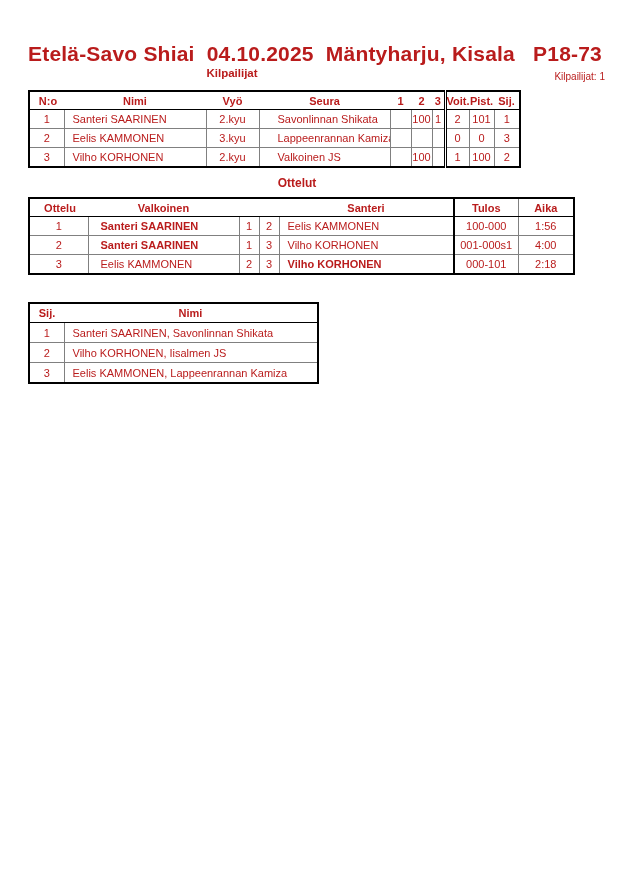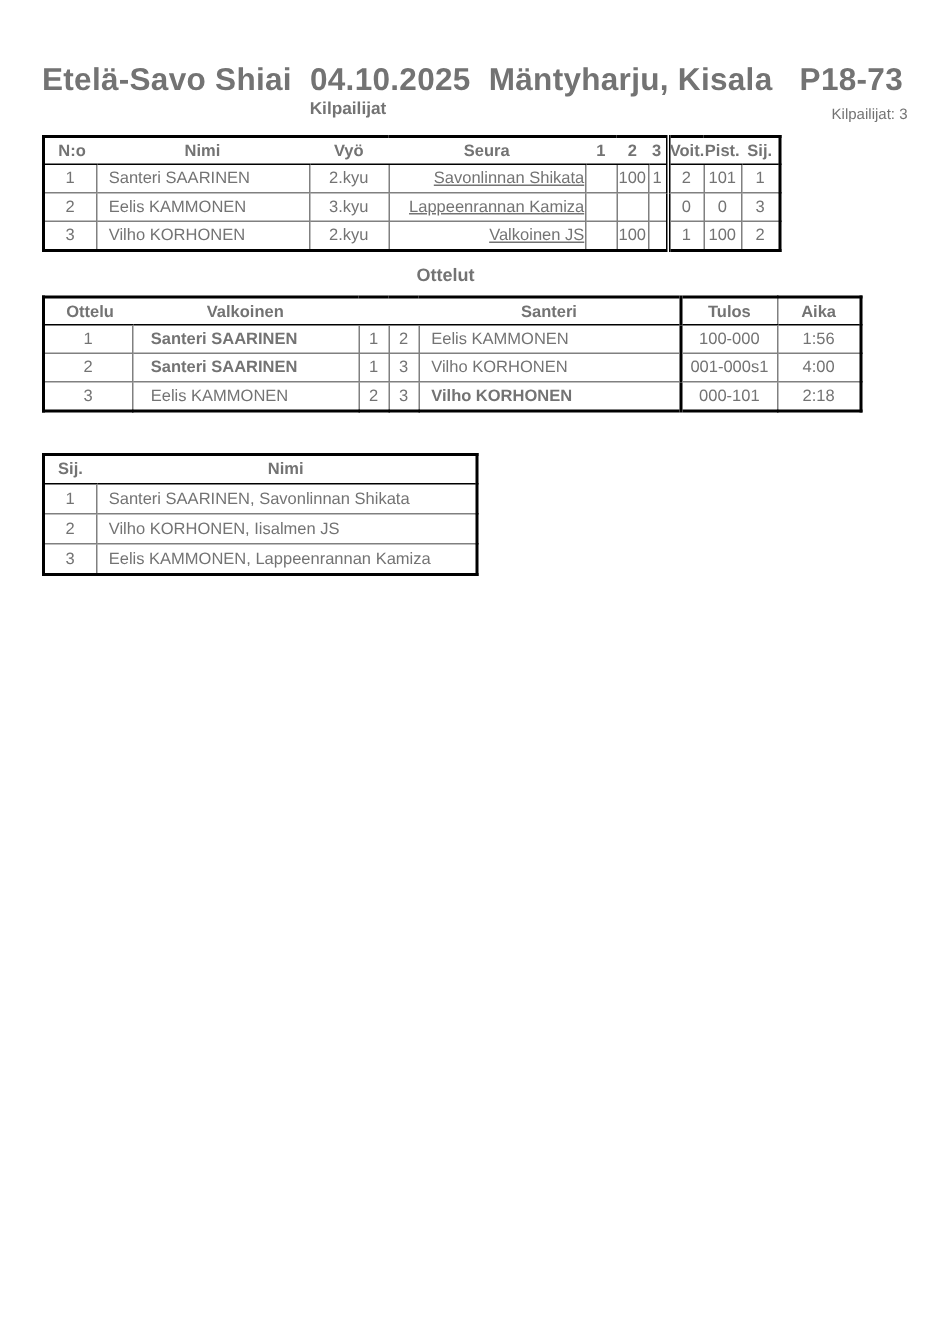--- a/index.html
+++ b/index.html
@@ -2,21 +2,21 @@
 <html><head>
 <meta charset="utf-8">
 <style>
   html, body { margin: 0; padding: 0; background: #ffffff; }
   .page {
     position: relative;
     width: 630px;
     height: 891px;
     background: #ffffff;
     font-family: "Liberation Sans", "DejaVu Sans", sans-serif;
-    color: #737373;
+    color: #b91c1c;
     overflow: hidden;
   }
   .title {
     position: absolute;
     top: 42px;
     left: 0;
     width: 630px;
     text-align: center;
     font-size: 21px;
     font-weight: bold;
@@ -72,34 +72,34 @@
   }
   .t1 { left: 28px; top: 90px; width: 491px; }
   .t2 { left: 28px; top: 197px; width: 545px; padding-left: 48px; }
   .t3 { left: 28px; top: 302px; width: 289px; }
   .t3 th { height: 18px; }
   .t3 td { height: 19px; }
 
   .al  { text-align: center; padding-left: 2px; }
   .name { text-align: left; padding-left: 8px; }
   .name2 { text-align: left; padding-left: 12px; }
-  .seura { text-align: right; padding-left: 8px; text-decoration: underline; }
+  .seura { text-align: left; padding-left: 18px; }
   .voit-sep { border-left: 3px double #000 !important; margin-left: 12px; }
   .tulos-sep { border-left: 2px solid #000 !important; }
   .hsep { border-left: 1px solid #808080 !important; }
   .bold { font-weight: bold; }
 </style>
 </head>
 <body>
 
 <div class="page">
 
   <div class="title">Etelä-Savo Shiai  04.10.2025  Mäntyharju, Kisala   P18-73</div>
   <div class="kilp-label">Kilpailijat</div>
-  <div class="kilp-count">Kilpailijat: 3</div>
+  <div class="kilp-count">Kilpailijat: 1</div>
 
   <table class="t1">
     <colgroup>
       <col style="width:35px">
         <col style="width:142px">
         <col style="width:53px">
         <col style="width:131px">
       <col style="width:21px">
         <col style="width:21px">
         <col style="width:13px">

